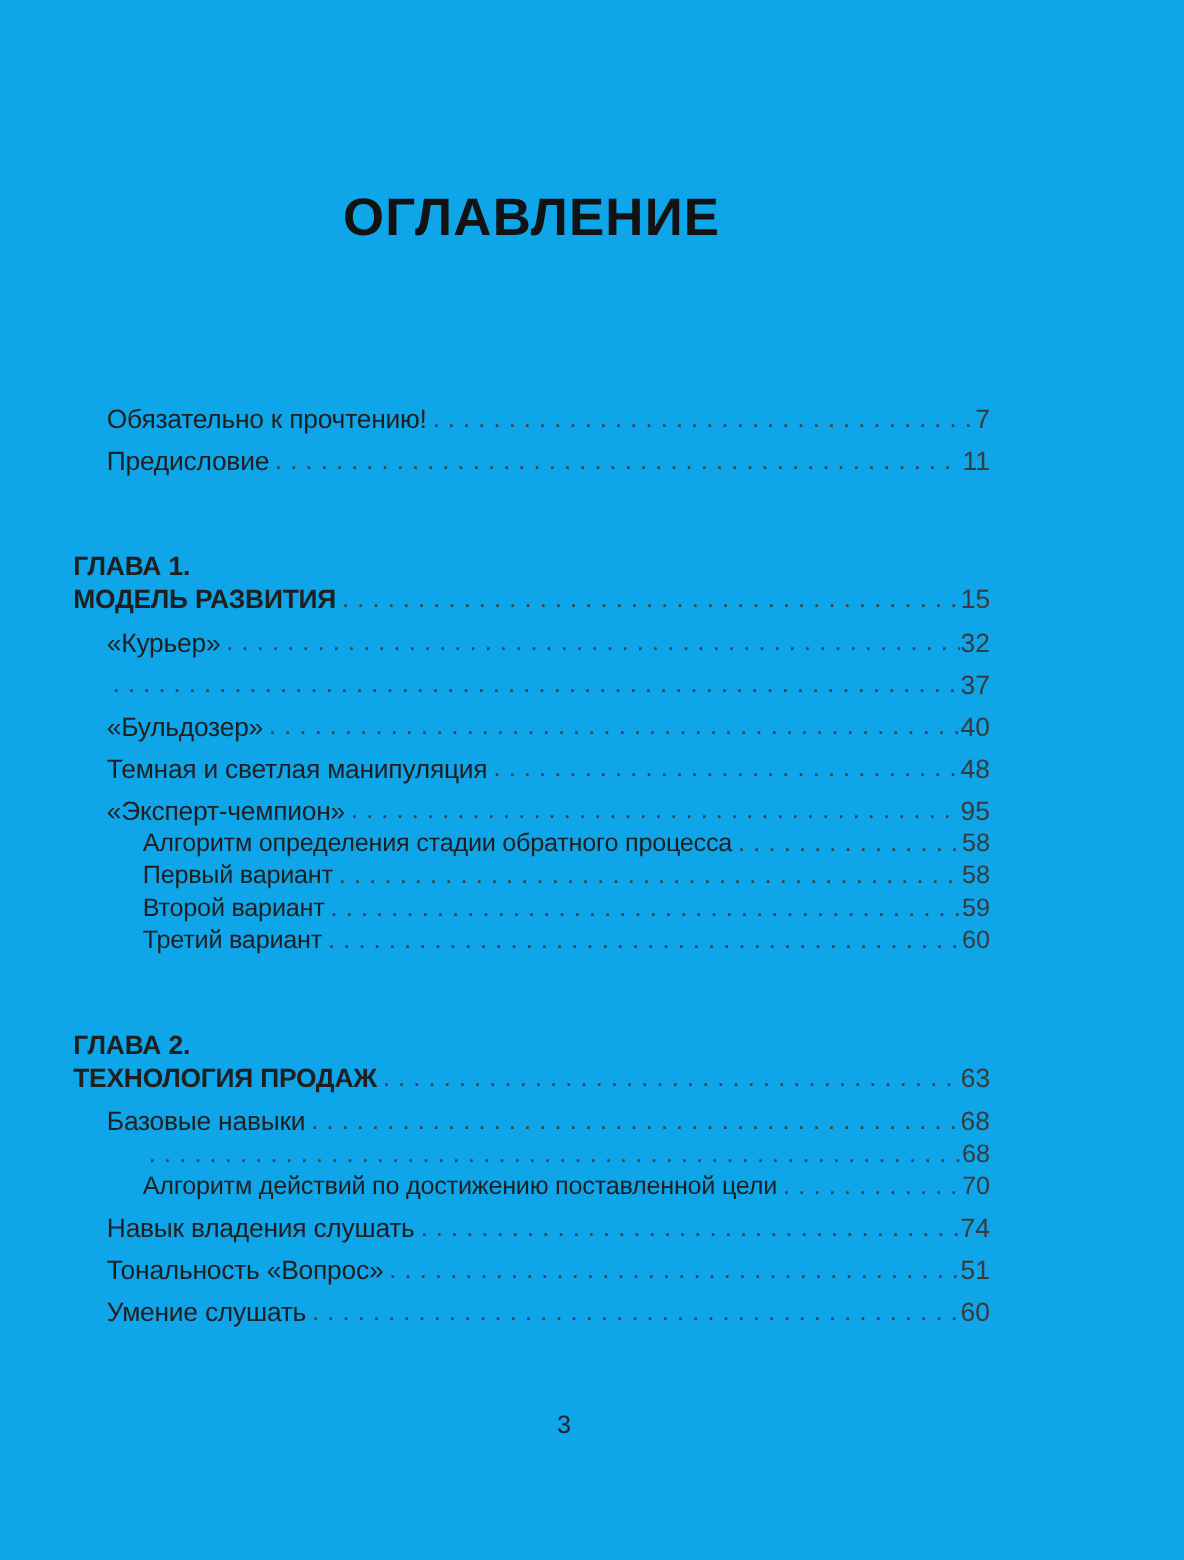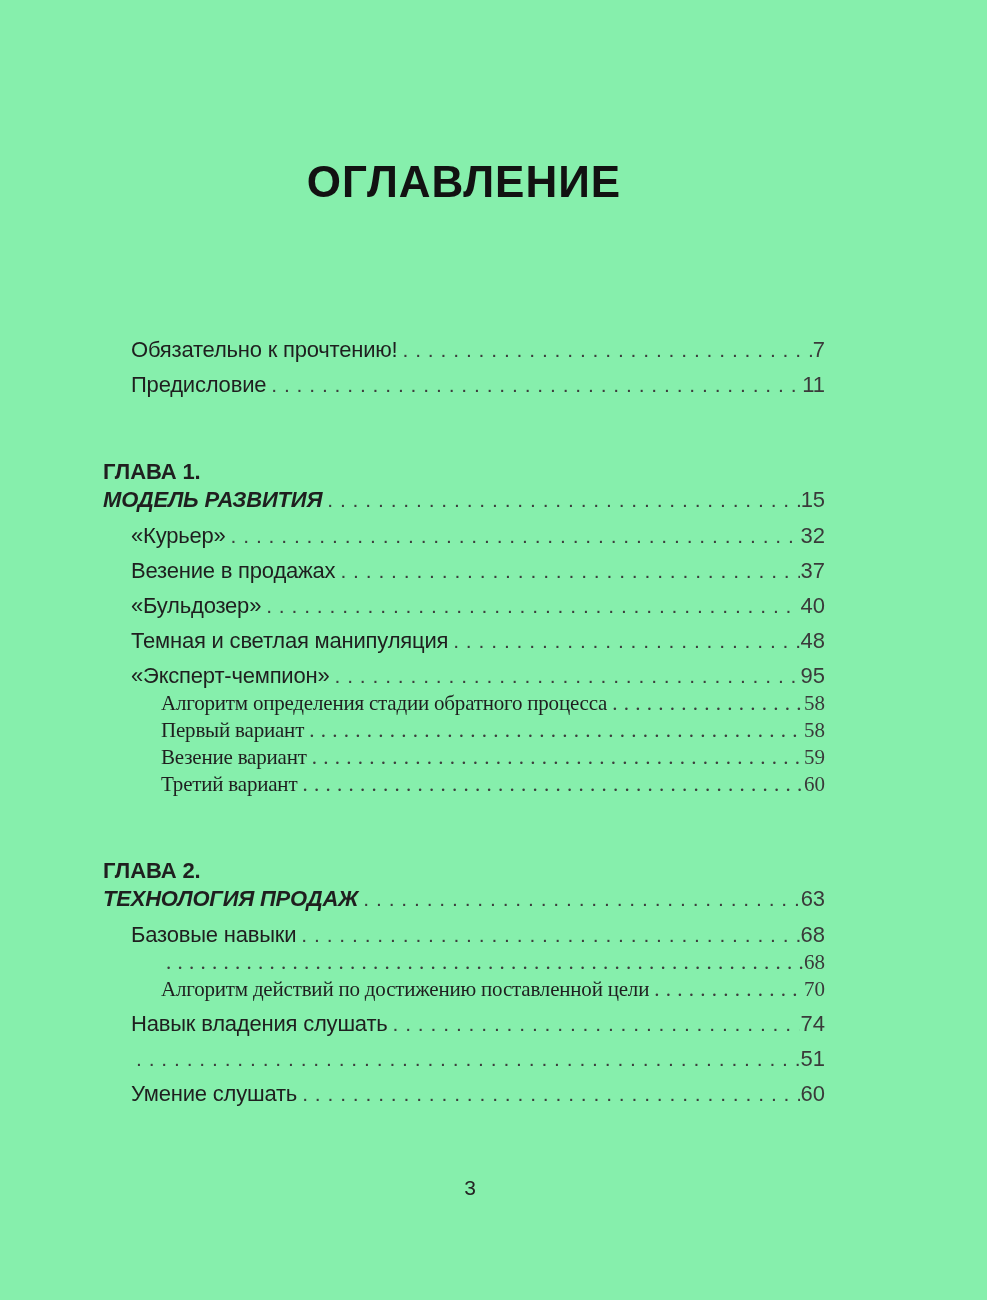--- a/index.html
+++ b/index.html
@@ -5,23 +5,23 @@
   html, body {
     margin: 0;
     padding: 0;
     background: #ffffff;
   }
   .page {
     position: relative;
     width: 987px;
     height: 1300px;
     margin: 0 auto;
-    background: #86efac;
+    background: #0ea5e9;
     box-sizing: border-box;
-    padding: 158px 162px 0 103px;
+    padding: 158px 162px 0 61px;
     font-family: "Liberation Sans", "DejaVu Sans", sans-serif;
     color: #1f1f1f;
     overflow: hidden;
   }
   .doc-title {
     margin: 0 0 130px 0;
     text-align: center;
     font-size: 44px;
     line-height: 48px;
     font-weight: 800;
@@ -37,31 +37,31 @@
     align-items: center;
     min-width: 0;
   }
   .label {
     white-space: nowrap;
     letter-spacing: -0.2px;
   }
 
   .entry { font-size: 22px; line-height: 27px; }
   .entry.l1 { margin-top: 8px; padding-left: 28px; }
-  .entry.l2 { margin-top: 1px; padding-left: 58px; font-size: 21px; line-height: 26px; font-family: Liberation Serif, serif; }
+  .entry.l2 { margin-top: 1px; padding-left: 58px; font-size: 21px; line-height: 26px; }
 
   .chapter {
     margin-top: 60px;
     font-size: 22px;
     line-height: 28px;
     font-weight: 700;
     letter-spacing: -0.1px;
   }
   .chapter .chapter-label { font-weight: 700; }
-  .chapter .chapter-title { font-weight: 800; font-style: italic; }
+  .chapter .chapter-title { font-weight: 800; }
 
   .gap-after-chapter { margin-top: 13px; }
   .gap-medium { margin-top: 31px; }
 
   .dots {
     flex: 1 1 auto;
     min-width: 0;
     overflow: hidden;
     white-space: nowrap;
     margin: 0 1px 0 5px;
@@ -118,21 +118,20 @@
       </div>
       <div class="row entry l1 gap-after-chapter">
         <div class="leader-line">
           <span class="label entry-label">«Курьер»</span>
           <span class="dots">. . . . . . . . . . . . . . . . . . . . . . . . . . . . . . . . . . . . . . . . . . . . . . . . . . . . . . . . . . . . . . . . . . . . . . . . . . . . . . . . . . . . . . . . . . . . . . . . . . . . . . . . . . . . . . . . . . . . . . . . . . . . . . . . . . . . . . . . . . . . . . . . . . . . . . </span>
           <span class="pagenum">32</span>
         </div>
       </div>
       <div class="row entry l1">
         <div class="leader-line">
-          <span class="label entry-label">Везение в продажах</span>
           <span class="dots">. . . . . . . . . . . . . . . . . . . . . . . . . . . . . . . . . . . . . . . . . . . . . . . . . . . . . . . . . . . . . . . . . . . . . . . . . . . . . . . . . . . . . . . . . . . . . . . . . . . . . . . . . . . . . . . . . . . . . . . . . . . . . . . . . . . . . . . . . . . . . . . . . . . . . . </span>
           <span class="pagenum">37</span>
         </div>
       </div>
       <div class="row entry l1">
         <div class="leader-line">
           <span class="label entry-label">«Бульдозер»</span>
           <span class="dots">. . . . . . . . . . . . . . . . . . . . . . . . . . . . . . . . . . . . . . . . . . . . . . . . . . . . . . . . . . . . . . . . . . . . . . . . . . . . . . . . . . . . . . . . . . . . . . . . . . . . . . . . . . . . . . . . . . . . . . . . . . . . . . . . . . . . . . . . . . . . . . . . . . . . . . </span>
           <span class="pagenum">40</span>
         </div>
@@ -160,21 +159,21 @@
       </div>
       <div class="row entry l2">
         <div class="leader-line">
           <span class="label entry-label">Первый вариант</span>
           <span class="dots">. . . . . . . . . . . . . . . . . . . . . . . . . . . . . . . . . . . . . . . . . . . . . . . . . . . . . . . . . . . . . . . . . . . . . . . . . . . . . . . . . . . . . . . . . . . . . . . . . . . . . . . . . . . . . . . . . . . . . . . . . . . . . . . . . . . . . . . . . . . . . . . . . . . . . . </span>
           <span class="pagenum">58</span>
         </div>
       </div>
       <div class="row entry l2">
         <div class="leader-line">
-          <span class="label entry-label">Везение вариант</span>
+          <span class="label entry-label">Второй вариант</span>
           <span class="dots">. . . . . . . . . . . . . . . . . . . . . . . . . . . . . . . . . . . . . . . . . . . . . . . . . . . . . . . . . . . . . . . . . . . . . . . . . . . . . . . . . . . . . . . . . . . . . . . . . . . . . . . . . . . . . . . . . . . . . . . . . . . . . . . . . . . . . . . . . . . . . . . . . . . . . . </span>
           <span class="pagenum">59</span>
         </div>
       </div>
       <div class="row entry l2">
         <div class="leader-line">
           <span class="label entry-label">Третий вариант</span>
           <span class="dots">. . . . . . . . . . . . . . . . . . . . . . . . . . . . . . . . . . . . . . . . . . . . . . . . . . . . . . . . . . . . . . . . . . . . . . . . . . . . . . . . . . . . . . . . . . . . . . . . . . . . . . . . . . . . . . . . . . . . . . . . . . . . . . . . . . . . . . . . . . . . . . . . . . . . . . </span>
           <span class="pagenum">60</span>
         </div>
@@ -209,20 +208,21 @@
       </div>
       <div class="row entry l1 gap-medium">
         <div class="leader-line">
           <span class="label entry-label">Навык владения слушать</span>
           <span class="dots">. . . . . . . . . . . . . . . . . . . . . . . . . . . . . . . . . . . . . . . . . . . . . . . . . . . . . . . . . . . . . . . . . . . . . . . . . . . . . . . . . . . . . . . . . . . . . . . . . . . . . . . . . . . . . . . . . . . . . . . . . . . . . . . . . . . . . . . . . . . . . . . . . . . . . . </span>
           <span class="pagenum">74</span>
         </div>
       </div>
       <div class="row entry l1">
         <div class="leader-line">
+          <span class="label entry-label">Тональность «Вопрос»</span>
           <span class="dots">. . . . . . . . . . . . . . . . . . . . . . . . . . . . . . . . . . . . . . . . . . . . . . . . . . . . . . . . . . . . . . . . . . . . . . . . . . . . . . . . . . . . . . . . . . . . . . . . . . . . . . . . . . . . . . . . . . . . . . . . . . . . . . . . . . . . . . . . . . . . . . . . . . . . . . </span>
           <span class="pagenum">51</span>
         </div>
       </div>
       <div class="row entry l1">
         <div class="leader-line">
           <span class="label entry-label">Умение слушать</span>
           <span class="dots">. . . . . . . . . . . . . . . . . . . . . . . . . . . . . . . . . . . . . . . . . . . . . . . . . . . . . . . . . . . . . . . . . . . . . . . . . . . . . . . . . . . . . . . . . . . . . . . . . . . . . . . . . . . . . . . . . . . . . . . . . . . . . . . . . . . . . . . . . . . . . . . . . . . . . . </span>
           <span class="pagenum">60</span>
         </div>

